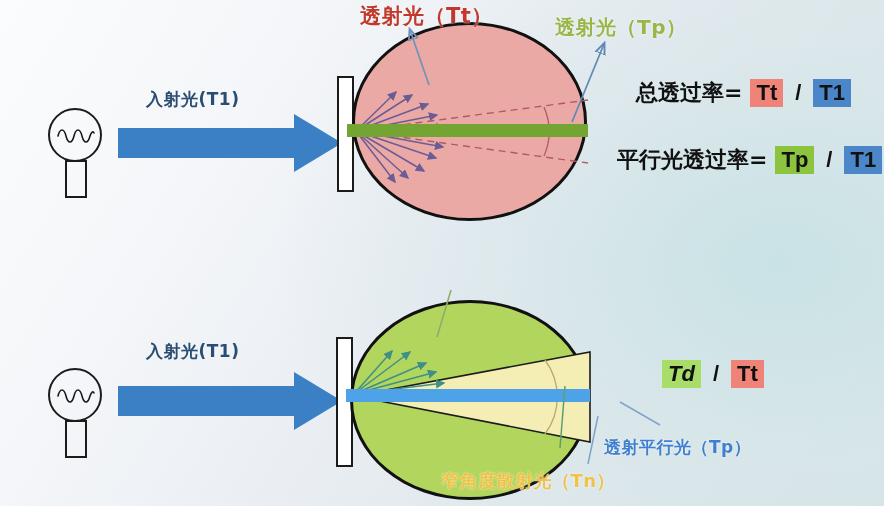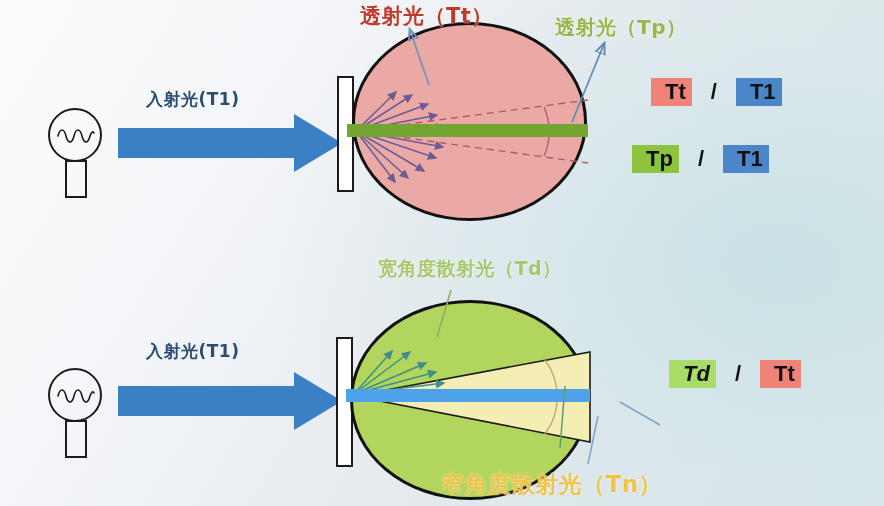--- a/index.html
+++ b/index.html
@@ -21,31 +21,31 @@
   #lab-tt{left:360px;top:2px;font-size:21px;color:#c0392b;
           text-shadow:0 0 2px rgba(255,255,255,.9);}
   #lab-tp-top{left:555px;top:14px;font-size:20px;color:#9ab648;
           text-shadow:0 0 2px rgba(255,255,255,.95);}
   #lab-in1{left:146px;top:88px;font-size:17px;color:#2a4d72;}
   #lab-in2{left:146px;top:340px;font-size:17px;color:#2a4d72;}
   #lab-td{left:378px;top:256px;font-size:19px;color:#a9c66d;
           text-shadow:0 0 2px rgba(255,255,255,.95);}
   #lab-tp-bot{left:604px;top:436px;font-size:17px;color:#3f7fd0;
           text-shadow:0 0 2px rgba(255,255,255,.9);}
-  #lab-tn{left:441px;top:469px;font-size:23px;color:#f0c245;
+  #lab-tn{left:441px;top:469px;font-size:18px;color:#f0c245;
           text-shadow:0 0 2px rgba(255,255,255,.85);text-align:right;}
 
   
   .formula{position:absolute;white-space:nowrap;display:flex;align-items:center;
            font-size:22px;font-weight:bold;color:#111;}
   #f-total{left:636px;top:78px;}
   #f-par{left:617px;top:145px;}
   #f-haze{left:654px;top:360px;}
   .formula .chip{
-    display:inline-block;padding:2px 6px 3px 14px;margin:0 15px;
+    display:inline-block;padding:2px 6px 3px 6px;margin:0 8px;
     color:#111;font-weight:bold;line-height:1.05;
   }
   .slash{padding:0 4px;font-weight:bold;}
 
   
   .lamp{position:absolute;}
   .lamp .bulb{
     position:absolute;left:0;top:0;width:54px;height:54px;border-radius:50%;
     border:2px solid #1b1b1b;background:transparent;box-sizing:border-box;
   }
@@ -163,30 +163,32 @@
     <line x1="437" y1="337" x2="451" y2="290" stroke="#8fae6e" stroke-width="1.6"></line>
     <line x1="565" y1="386" x2="560" y2="448" stroke="#5f9e72" stroke-width="1.5"></line>
     <line x1="598" y1="416" x2="588" y2="464" stroke="#7fa4c9" stroke-width="1.5"></line>
     <line x1="620" y1="402" x2="660" y2="425" stroke="#7fa4c9" stroke-width="1.5"></line>
   </svg>
 
   <div class="lbl cjk" id="lab-tp-top">透射光（Tp）</div>
   <div class="lbl cjk" id="lab-tt">透射光（Tt）</div>
   <div class="lbl cjk" id="lab-in1">入射光(T1)</div>
   <div class="lbl cjk" id="lab-in2">入射光(T1)</div>
-  <div class="lbl cjk" id="lab-td">宽角度散射光（Td）</div>
+  <div class="lbl cjk" id="lab-tp-bot">透射平行光（Tp）</div>
   <div class="lbl cjk" id="lab-tn">窄角度散射光（Tn）</div>
 
   <div class="formula" id="f-total">
+    <span class="cjk">总透过率=</span>
     <span class="chip" id="c0n" style="background: rgb(239, 131, 119);">Tt</span>
     <span class="slash">/</span>
     <span class="chip" id="c0d" style="background: rgb(74, 134, 200);">T1</span>
   </div>
 
   <div class="formula" id="f-par">
+    <span class="cjk">平行光透过率=</span>
     <span class="chip" id="c1n" style="background: rgb(140, 196, 64); text-align: right;">Tp</span>
     <span class="slash">/</span>
     <span class="chip" id="c1d" style="background: rgb(74, 134, 200);">T1</span>
   </div>
 
   <div class="formula" id="f-haze">
     <span class="chip" id="c2n" style="background: rgb(169, 221, 106); font-style: italic;">Td</span>
     <span class="slash">/</span>
     <span class="chip" id="c2d" style="background: rgb(239, 131, 119);">Tt</span>
   </div>

